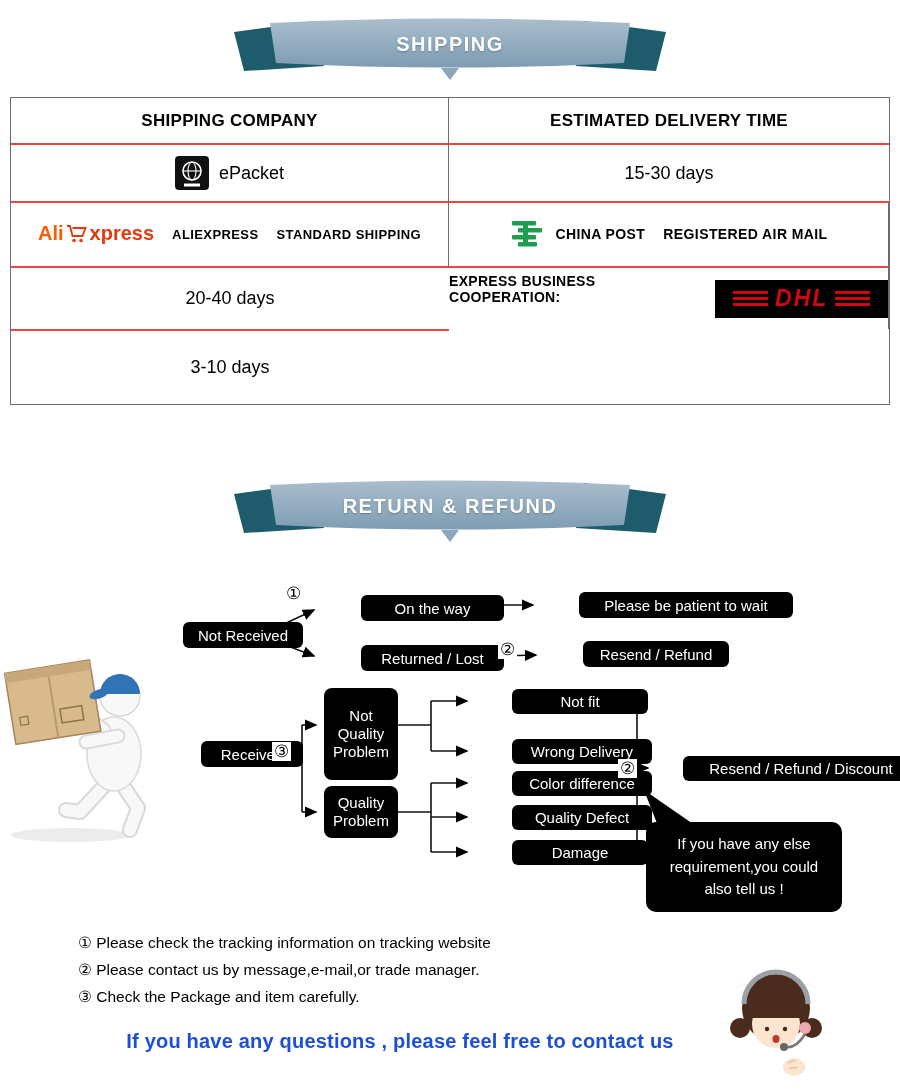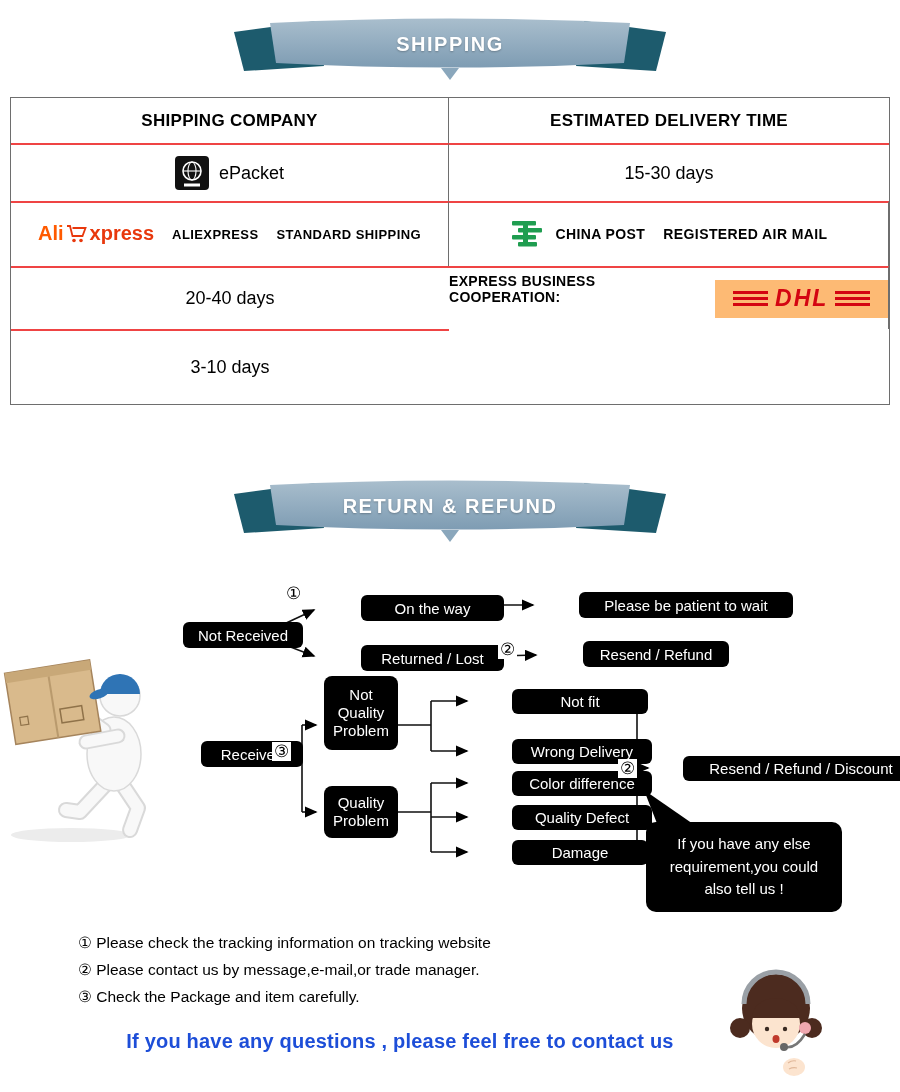--- a/index.html
+++ b/index.html
@@ -23,21 +23,21 @@
   .th{font-size:17px;font-weight:bold;letter-spacing:.3px;}
   .days{font-size:18px;}
   .co-row{display:flex;align-items:center;gap:10px;}
   .co-col{display:flex;flex-direction:row;align-items:center;gap:18px;}
   .co-name{font-size:18px;}
   .co-caps{font-size:13px;font-weight:bold;letter-spacing:.4px;line-height:1.35;text-align:center;}
   .ali-line{display:flex;align-items:center;gap:2px;margin-bottom:2px;}
   .ali-word{font-size:20px;font-weight:bold;color:#ff5a00;}
   .ali-word2{font-size:20px;font-weight:bold;color:#e8380d;}
   .coop-label{font-size:14px;font-weight:bold;letter-spacing:.3px;margin-bottom:20px;}
-  .dhl-box{width:180px;height:38px;background:#fdba74;display:flex;align-items:center;padding:0 18px;box-sizing:border-box;}
+  .dhl-box{width:180px;height:38px;background:#000000;display:flex;align-items:center;padding:0 18px;box-sizing:border-box;text-decoration:underline;}
   .dhl-lines{flex:1;display:flex;flex-direction:column;gap:3.5px;}
   .dhl-lines i{display:block;height:2.6px;background:#d40511;}
   .dhl-text{font-style:italic;font-weight:bold;font-size:23px;color:#d40511;letter-spacing:2px;margin:0 7px;}
 
   
   .flow{position:absolute;left:0;top:560px;width:900px;height:376px;}
   .flow-lines{position:absolute;inset:0;}
   .pill{position:absolute;background:#000;color:#fff;display:flex;align-items:center;justify-content:center;
     border-radius:6px;font-size:15px;white-space:nowrap;margin-left:38px;}
   .pillbox{position:absolute;background:#000;color:#fff;display:flex;flex-direction:column;align-items:center;
@@ -213,21 +213,21 @@
       <circle cx="124" cy="25" r="2.5" fill="#2f74b5"></circle>
     </svg>
 
     <div class="pill" style="left:145px;top:62px;width:120px;height:26px">Not Received</div>
     <div class="pill" style="left:323px;top:35px;width:143px;height:26px">On the way</div>
     <div class="pill" style="left:323px;top:85px;width:143px;height:26px">Returned / Lost</div>
     <div class="pill" style="left:541px;top:32px;width:214px;height:26px">Please be patient to wait</div>
     <div class="pill" style="left:545px;top:81px;width:146px;height:26px">Resend / Refund</div>
     <div class="pill" style="left:163px;top:181px;width:102px;height:26px">Received</div>
 
-    <div class="pillbox" style="left:324px;top:116px;width:74px;height:74px">
+    <div class="pillbox" style="left:324px;top:128px;width:74px;height:92px">
       <span>Not</span>
       <span>Quality</span>
       <span>Problem</span>
     </div>
     <div class="pillbox" style="left:324px;top:226px;width:74px;height:52px">
       <span>Quality</span>
       <span>Problem</span>
     </div>
 
     <div class="pill" style="left:474px;top:129px;width:136px;height:25px">Not fit</div>

